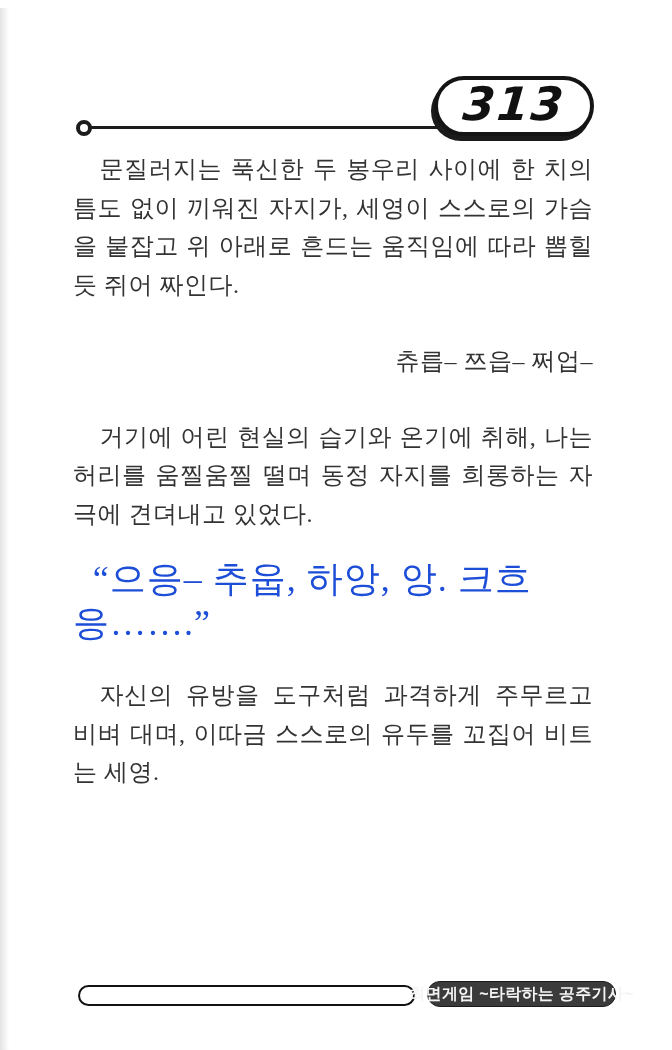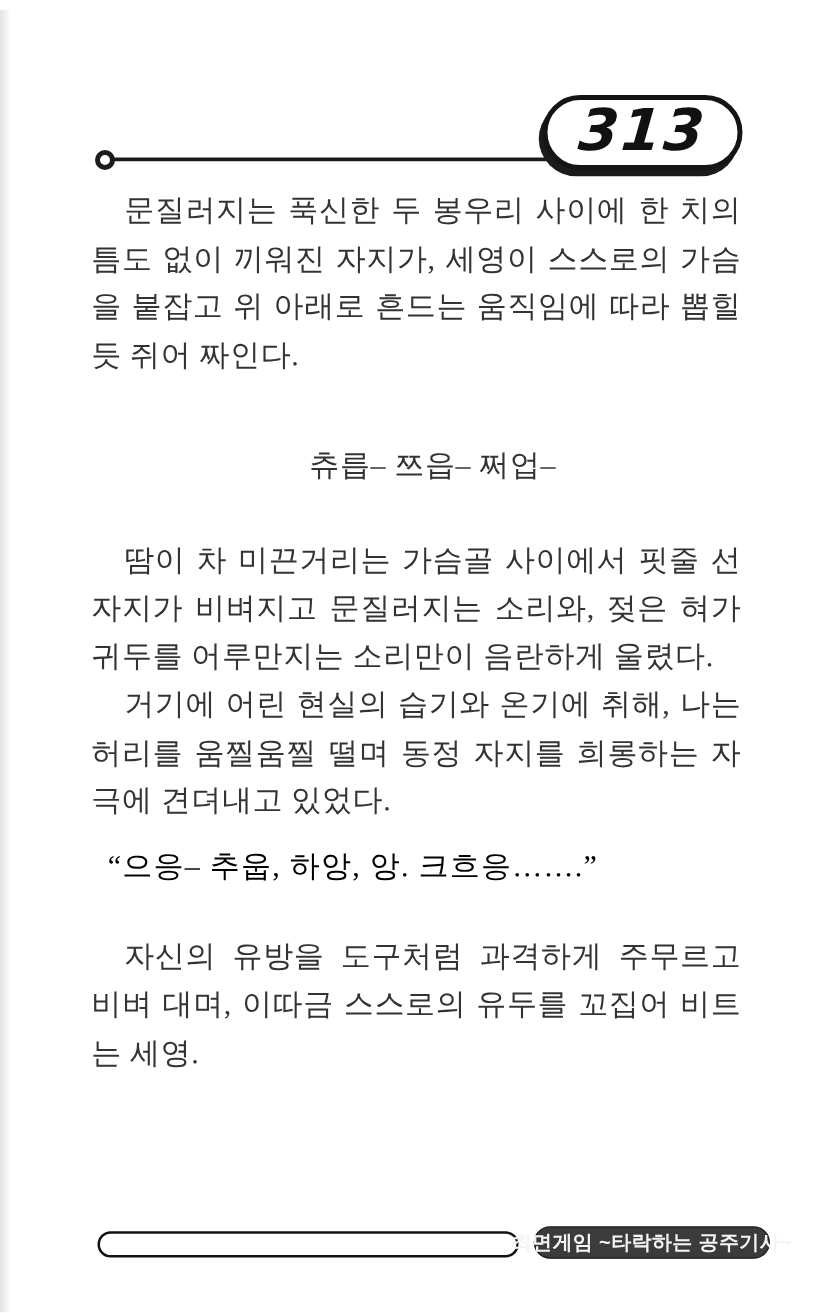--- a/index.html
+++ b/index.html
@@ -64,31 +64,31 @@
     left: 73px; top: 150px;
     width: 520px;
     color: #333333;
     font-size: 24px;
     line-height: 38.5px;
     letter-spacing: 0.5px;
     text-align: justify;
   }
   .text-area p { margin: 0; text-indent: 1.1em; }
   .text-area p.sfx {
-    margin: 50px 0 37px;
-    text-align: center;
+    margin: 38px 0 37px;
+    text-align: right;
   }
   .text-area p.quote {
-    margin: 11px 0 31px;
-    font-size: 24px;
+    margin: 24px 0 31px;
+    font-size: 36px;
     line-height: 44px;
     letter-spacing: 1px;
     text-align: left;
     text-indent: 0.55em;
-    color: #000000;
+    color: #1d4ed8;
   }
 
   
   .footer-pill {
     position: absolute;
     left: 78px; top: 985px;
     width: 333px; height: 17px;
     background: #ffffff;
     border: 2.5px solid #121212;
     border-radius: 11px;
@@ -122,21 +122,20 @@
 
   <div class="header-rule"></div>
   <div class="header-ring"></div>
   <div class="page-badge">
     <span class="page-number">313</span>
   </div>
 
   <div class="text-area">
     <p>문질러지는 푹신한 두 봉우리 사이에 한 치의 틈도 없이 끼워진 자지가, 세영이 스스로의 가슴을 붙잡고 위 아래로 흔드는 움직임에 따라 뽑힐 듯 쥐어 짜인다.</p>
     <p class="sfx">츄릅– 쯔읍– 쩌업–</p>
-    <p>땀이 차 미끈거리는 가슴골 사이에서 핏줄 선 자지가 비벼지고 문질러지는 소리와, 젖은 혀가 귀두를 어루만지는 소리만이 음란하게 울렸다.</p>
     <p>거기에 어린 현실의 습기와 온기에 취해, 나는 허리를 움찔움찔 떨며 동정 자지를 희롱하는 자극에 견뎌내고 있었다.</p>
     <p class="quote">“으응– 추웁, 하앙, 앙. 크흐응…….”</p>
     <p>자신의 유방을 도구처럼 과격하게 주무르고 비벼 대며, 이따금 스스로의 유두를 꼬집어 비트는 세영.</p>
   </div>
 
   <div class="footer-pill"></div>
   <div class="footer-badge">
     <span>최면게임 ~타락하는 공주기사~</span>
   </div>
 

